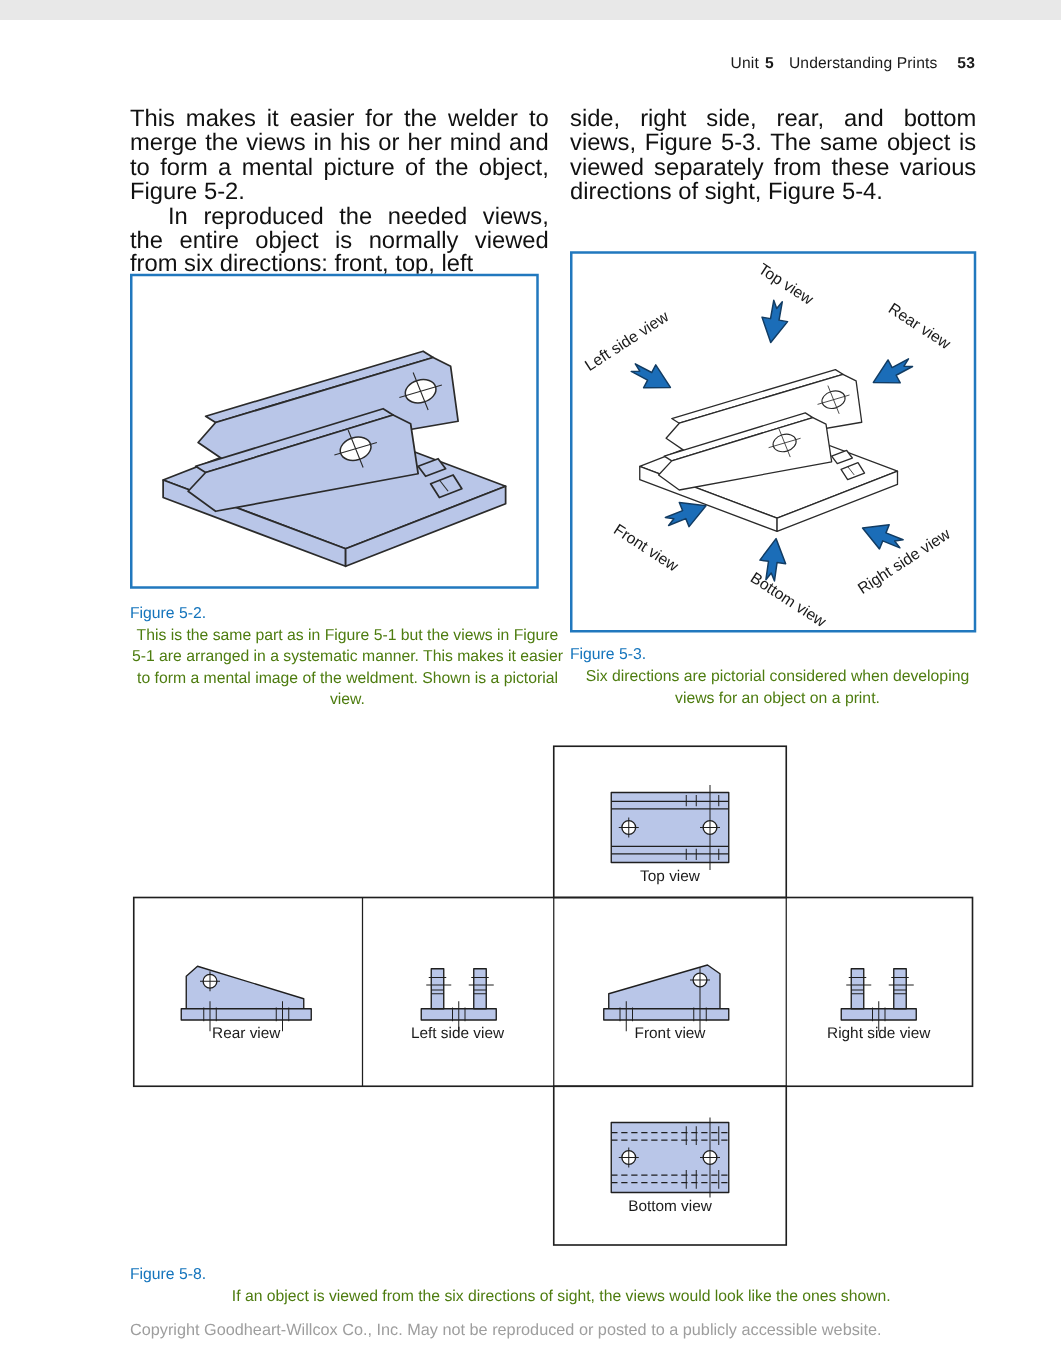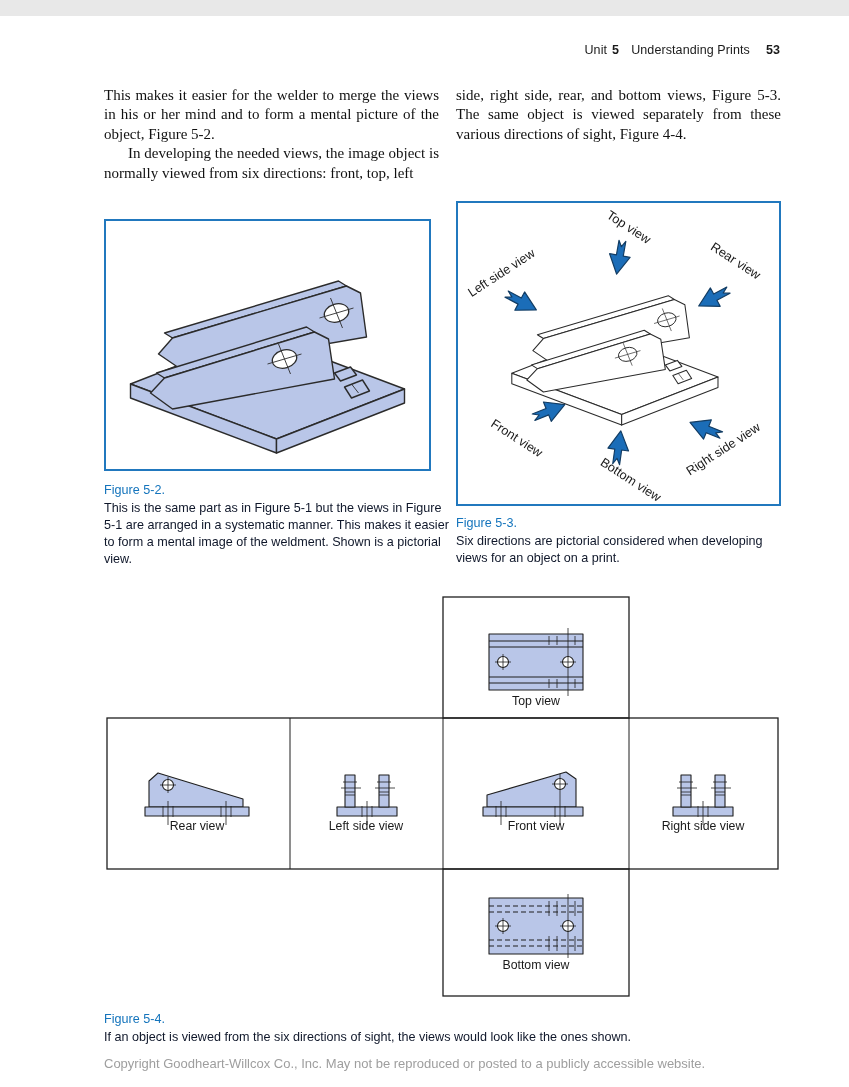--- a/index.html
+++ b/index.html
@@ -12,37 +12,37 @@
   .page-header{
     position:absolute;top:27px;left:104px;width:676px;text-align:right;
     font-size:12.5px;color:#1a1a1a;letter-spacing:.1px;
   }
   .page-header .b{font-weight:bold;}
   .page-header .gap-s{margin-left:5px;}
   .page-header .gap-m{margin-left:12px;}
   .page-header .gap-l{margin-left:16px;}
   
   .bodycol{
-    position:absolute;top:70px;font-family:Liberation Serif, serif;
-    font-size:15px;line-height:19.4px;text-align:justify;color:#111;
+    position:absolute;top:70px;font-family:Liberation Sans, sans-serif;
+    font-size:19px;line-height:19.4px;text-align:justify;color:#111;
   }
   .col1{left:104px;width:335px;}
   .col2{left:456px;width:325px;}
   .bodycol p{margin:0;}
   .bodycol p.indent{text-indent:1.6em;}
   
   .figbox{
     position:absolute;background:#fff;border:2px solid #2178be;box-sizing:border-box;
   }
   .fig2box{left:104px;top:203px;width:327px;height:252px;}
   .fig3box{left:456px;top:185px;width:325px;height:305px;}
   
   .caption{position:absolute;font-size:12.6px;line-height:17px;}
   .cap-title{font-weight:normal;color:#1474bc;margin-bottom:1px;}
-  .cap-body{color:#0f172a;}
+  .cap-body{color:#4d7c0f;text-align:center;}
   .cap2{left:104px;top:466px;width:348px;}
   .cap3{left:456px;top:499px;width:332px;}
   .cap4{left:104px;top:995px;width:690px;}
   
   .fig4{position:absolute;left:105px;top:578px;}
   
   .copyright{
     position:absolute;left:104px;top:1040px;width:690px;
     font-size:13px;color:#9e9e9e;
   }
@@ -93,24 +93,24 @@
       <path id="arrow-glyph" class="dir-arrow" d="M-17,-3.5 L-2,-3.5 L-2,-10.5 L17,0 L-2,10.5 L-2,3.5 L-17,3.5 L-11,0 Z"></path>
     </defs>
   </svg>
 
   <div class="page-header">
     <span>Unit</span><span class="b gap-s">5</span><span class="gap-m">Understanding Prints</span><span class="b gap-l">53</span>
   </div>
 
   <div class="bodycol col1">
     <p>This makes it easier for the welder to merge the views in his or her mind and to form a mental picture of the object, Figure 5-2.</p>
-    <p class="indent">In developing the needed views, the image object is normally viewed from six directions: front, top, left</p>
+    <p class="indent">In reproduced the needed views, the entire object is normally viewed from six directions: front, top, left</p>
   </div>
   <div class="bodycol col2">
-    <p>side, right side, rear, and bottom views, Figure 5-3. The same object is viewed separately from these various directions of sight, Figure 4-4.</p>
+    <p>side, right side, rear, and bottom views, Figure 5-3. The same object is viewed separately from these various directions of sight, Figure 5-4.</p>
   </div>
 
   <div class="figbox fig2box">
     <svg width="100%" height="100%" viewBox="0 0 322 248" style="--part-fill:#b9c6e8">
       <use href="#part-drawing"></use>
     </svg>
   </div>
   <div class="caption cap2">
     <div class="cap-title">Figure 5-2.</div>
     <div class="cap-body">This is the same part as in Figure 5-1 but the views in Figure 5-1 are arranged in a systematic manner. This makes it easier to form a mental image of the weldment. Shown is a pictorial view.</div>
@@ -251,19 +251,19 @@
         <line class="othin" x1="398" y1="324" x2="398" y2="340"></line>
         <circle class="ohole" cx="463" cy="332" r="5.5"></circle>
         <line class="othin" x1="455" y1="332" x2="471" y2="332"></line>
         <line class="othin" x1="463" y1="300" x2="463" y2="364"></line>
         <text class="olabel" x="431" y="375">Bottom view</text>
       </g>
     </svg>
   </div>
 
   <div class="caption cap4">
-    <div class="cap-title">Figure 5-4.</div>
+    <div class="cap-title">Figure 5-8.</div>
     <div class="cap-body">If an object is viewed from the six directions of sight, the views would look like the ones shown.</div>
   </div>
 
   <div class="copyright">Copyright Goodheart-Willcox Co., Inc. May not be reproduced or posted to a publicly accessible website.</div>
 
 </div>
 
 </body></html>

